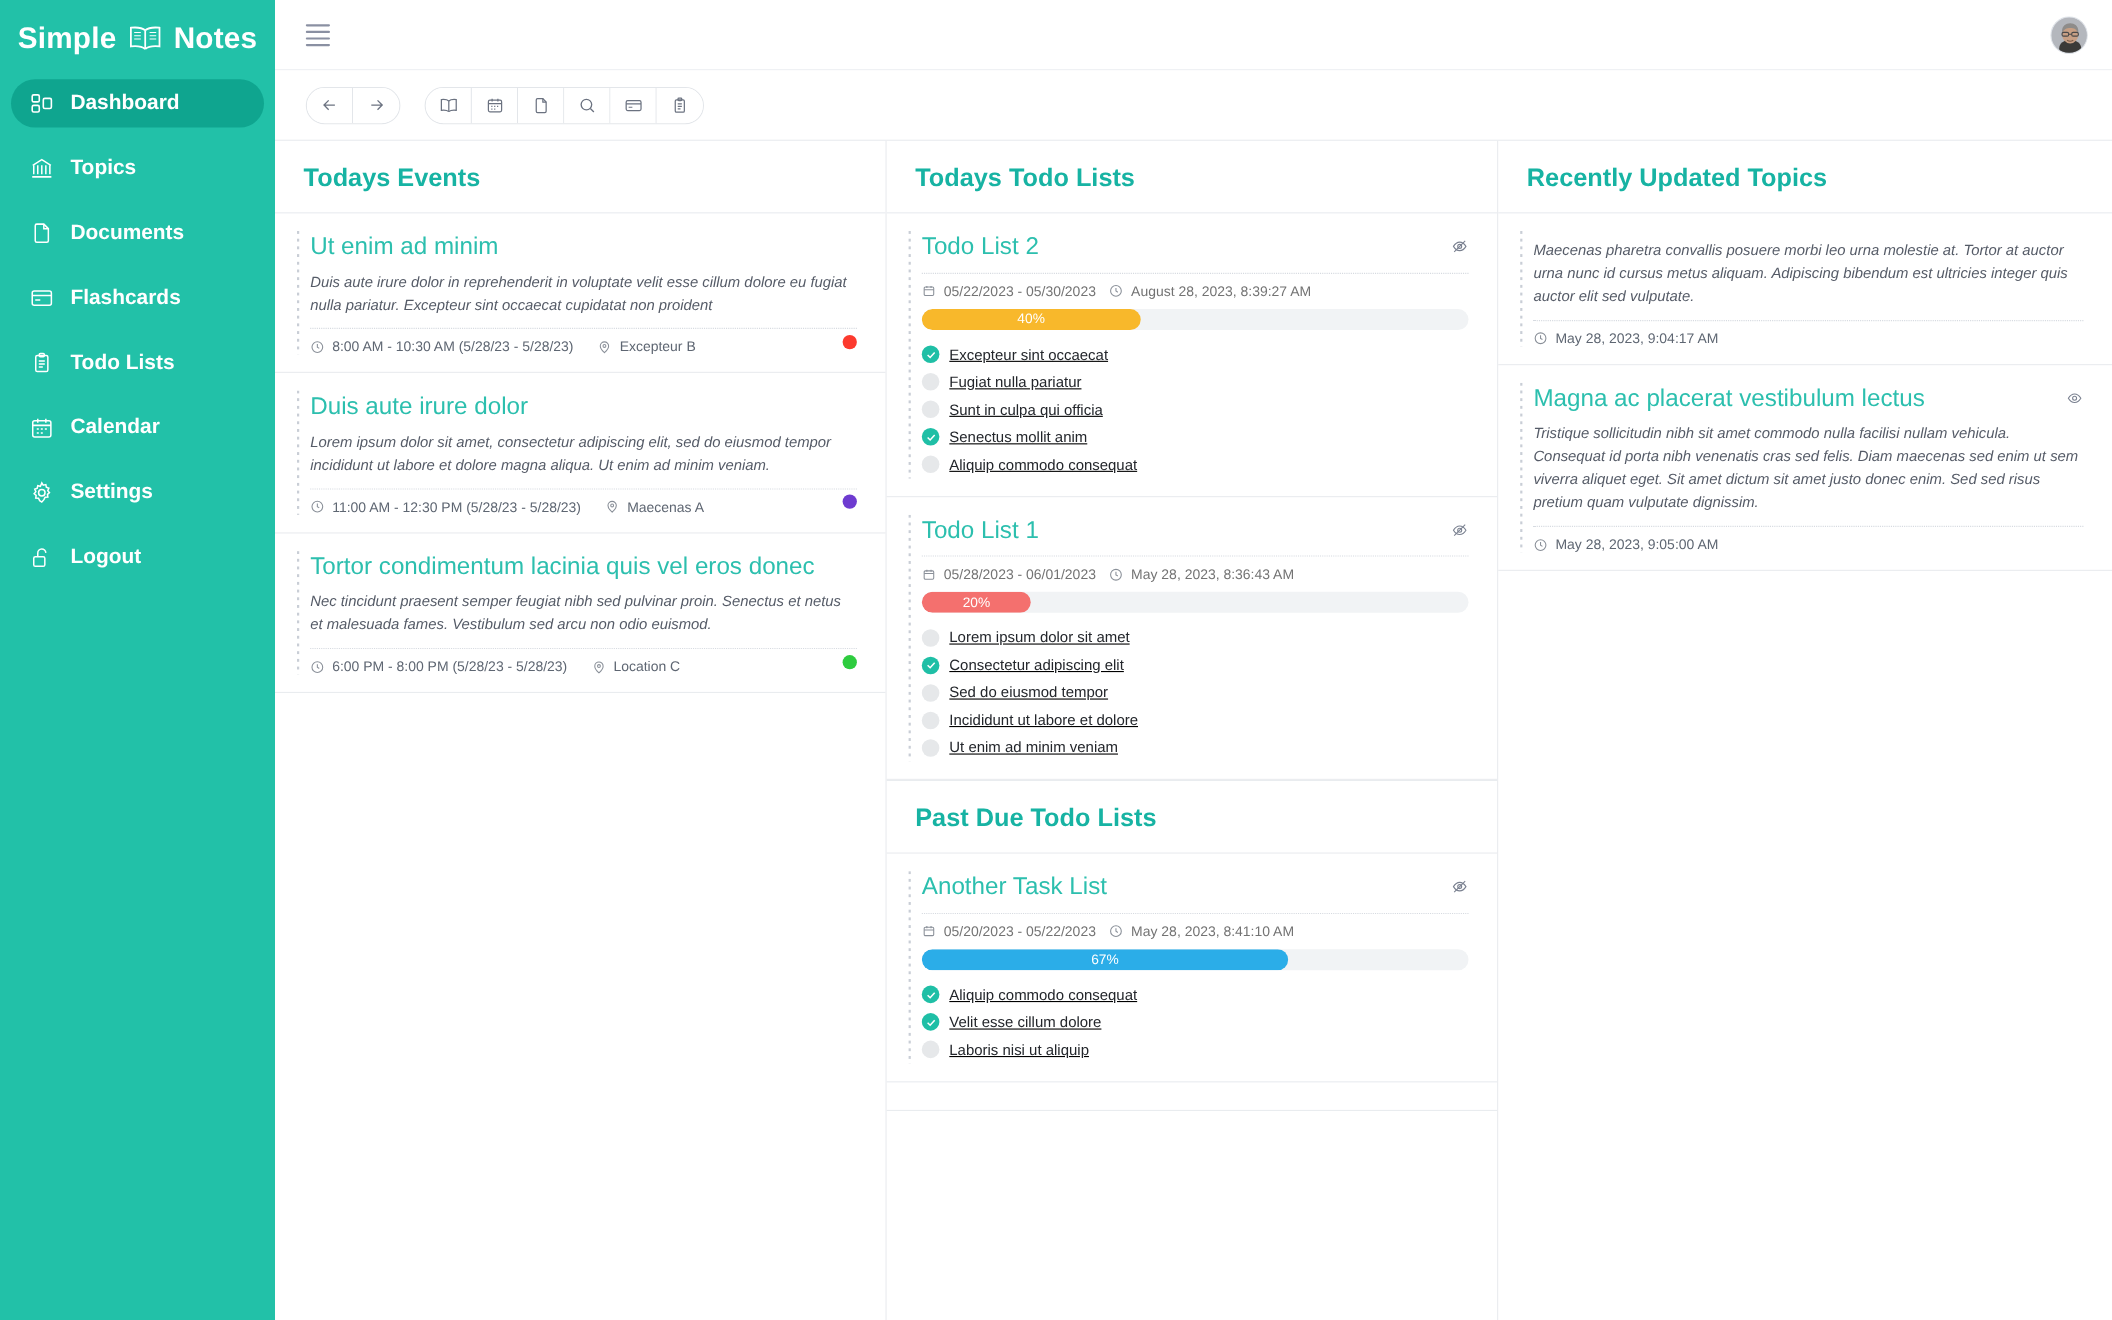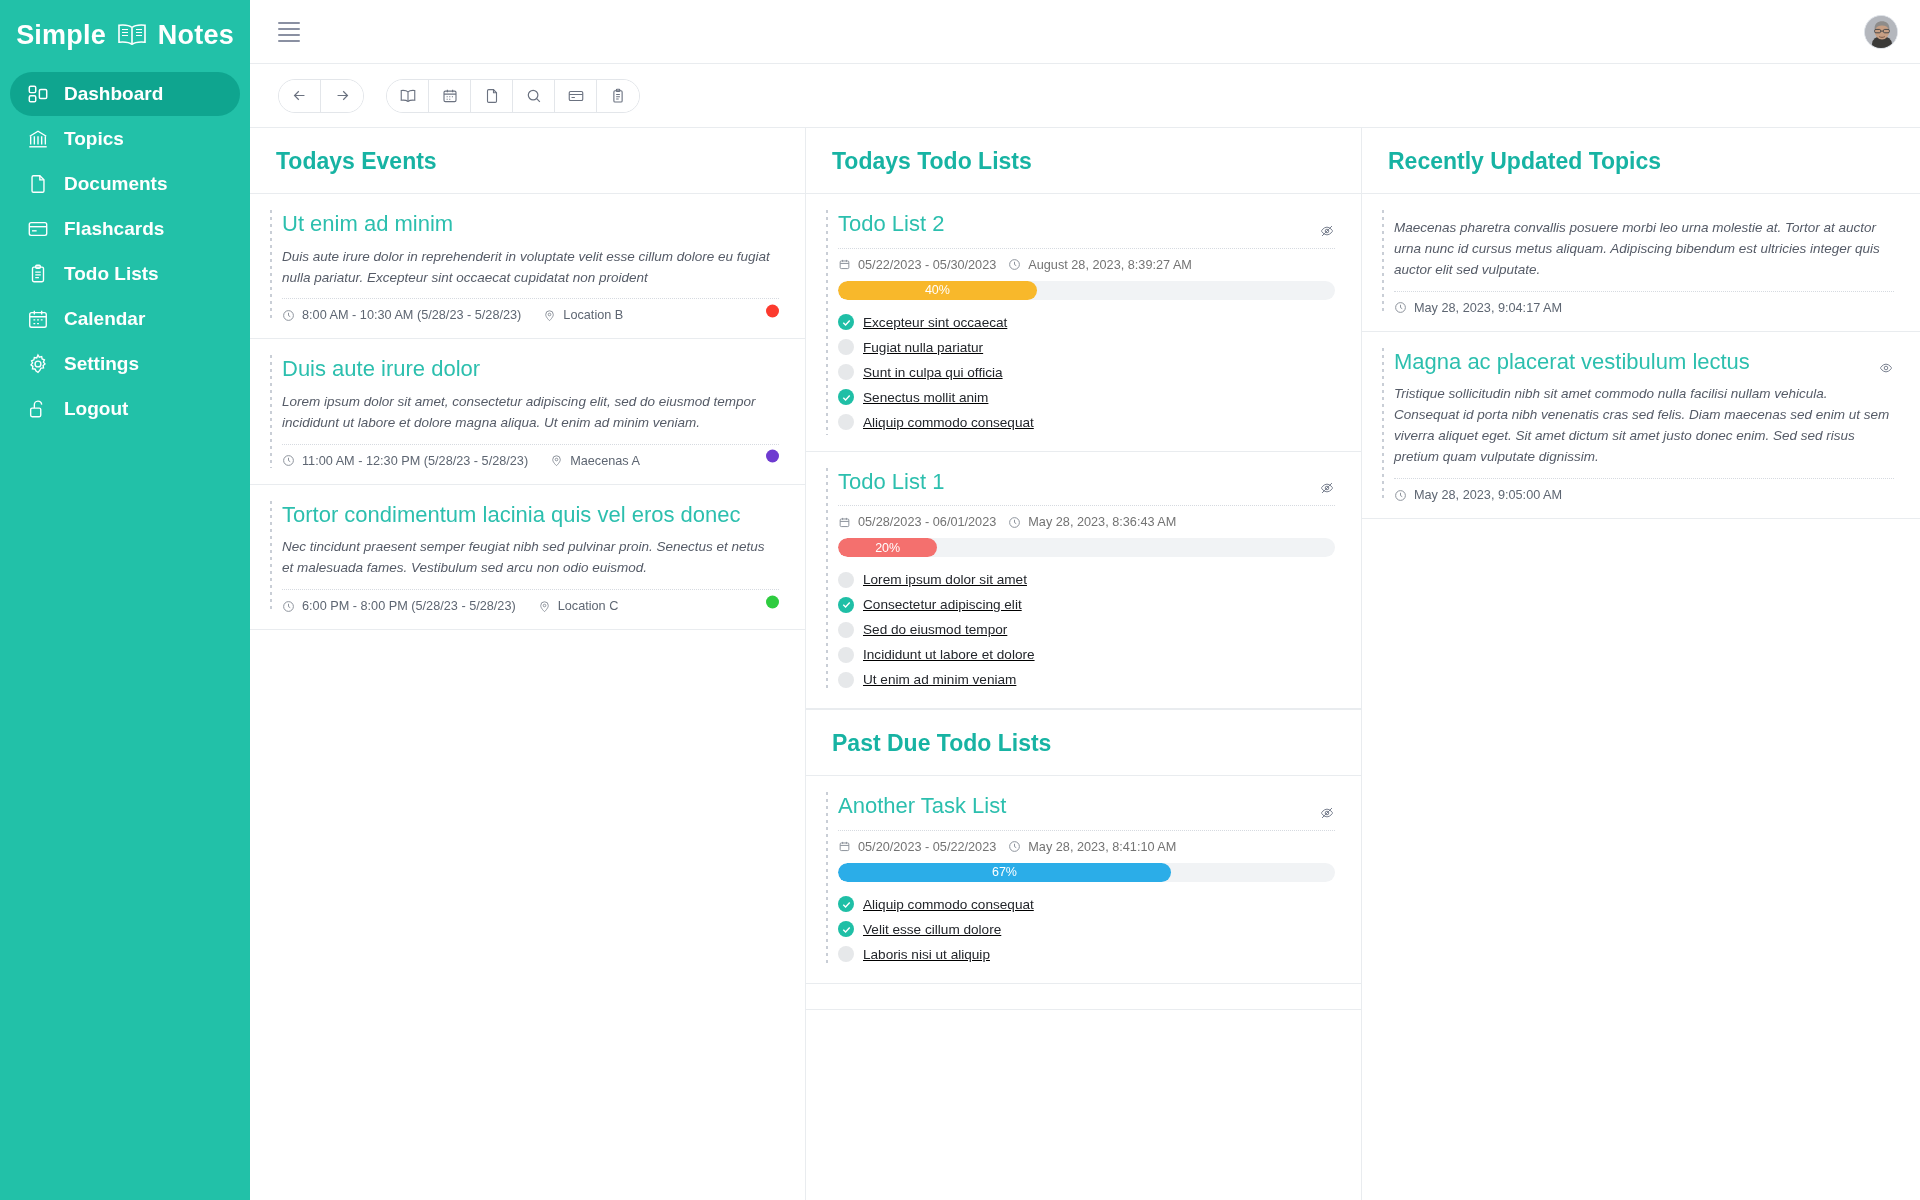--- a/index.html
+++ b/index.html
@@ -30,21 +30,21 @@
   .brand .book-ico { display: inline-flex; align-items: center; }
   .nav { margin-top: 8px; padding: 0 10px; }
   .nav-item {
     display: flex; align-items: center; gap: 14px;
     height: 44px;
     padding: 0 16px;
     border-radius: 24px;
     font-size: 19px;
     font-weight: bold;
     color: #ffffff;
-    margin-bottom: 1px;
+    margin-bottom: 15px;
     cursor: pointer;
   }
   .nav-item.active { background: #0FA58F; }
   .nav-ico { width: 24px; height: 24px; display: inline-flex; align-items: center; justify-content: center; flex: 0 0 24px; }
   .nav-ico svg { display: block; }
 
   
   .main { flex: 1 1 auto; display: flex; flex-direction: column; min-width: 0; }
 
   .topbar {
@@ -124,21 +124,21 @@
     border-top: 1px dotted #D6DAE0;
     margin-top: 10px; padding-top: 9px;
     font-size: 12.7px; color: #5E6672;
     position: relative;
   }
   .meta-item { display: inline-flex; align-items: center; gap: 7px; margin-right: 12px; }
   .meta-item svg { flex: 0 0 auto; }
   .dot { width: 13px; height: 13px; border-radius: 50%; position: absolute; right: 0; top: 50%; transform: translateY(-50%); }
 
   
-  .todo-head { display: flex; align-items: flex-end; justify-content: space-between; }
+  .todo-head { display: flex; align-items: center; justify-content: space-between; }
   .eye-btn { cursor: pointer; color: #7A8190; display: flex; }
   .todo-meta {
     display: flex; align-items: center;
     border-top: 1px dotted #D6DAE0;
     margin-top: 9px; padding-top: 9px;
     font-size: 12.7px; color: #737373;
   }
   .progress-wrap {
     margin-top: 9px; height: 19px; background: #F1F3F5;
     border-radius: 10px; overflow: hidden; position: relative; text-align: right;
@@ -369,21 +369,21 @@
                   <circle cx="12" cy="12" r="9"></circle>
                   <path d="M12 7v5.2l3.2 2"></path>
                 </svg>
               <span>8:00 AM - 10:30 AM (5/28/23 - 5/28/23)</span>
             </span>
             <span class="meta-item">
               <svg width="13" height="13" viewBox="0 0 24 24" fill="none" stroke="#8A9099" stroke-width="1.8">
                   <path d="M12 21.5s7-6.3 7-11.2A7 7 0 0 0 5 10.3c0 4.9 7 11.2 7 11.2z"></path>
                   <circle cx="12" cy="10.2" r="2.4"></circle>
                 </svg>
-              <span>Location B</span>
+              <span>Excepteur B</span>
             </span>
             <span class="dot" style="background: rgb(252, 58, 46);"></span>
           </div>
         </article>
 
         <article class="card">
           <div class="card-title-row">
             <div class="card-title">Duis aute irure dolor</div>
           </div>
           <div class="card-desc">Lorem ipsum dolor sit amet, consectetur adipiscing elit, sed do eiusmod tempor incididunt ut labore et dolore magna aliqua. Ut enim ad minim veniam.</div>

